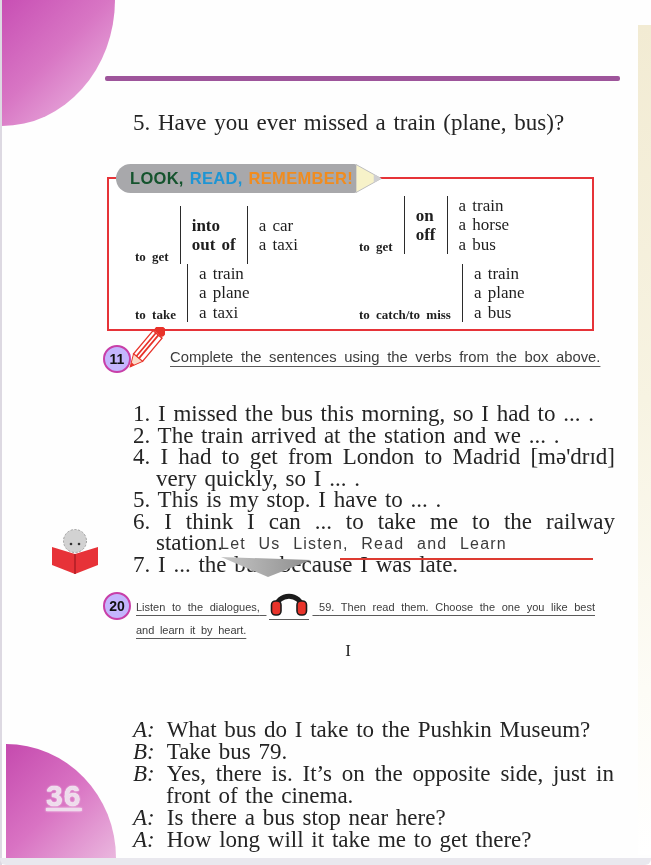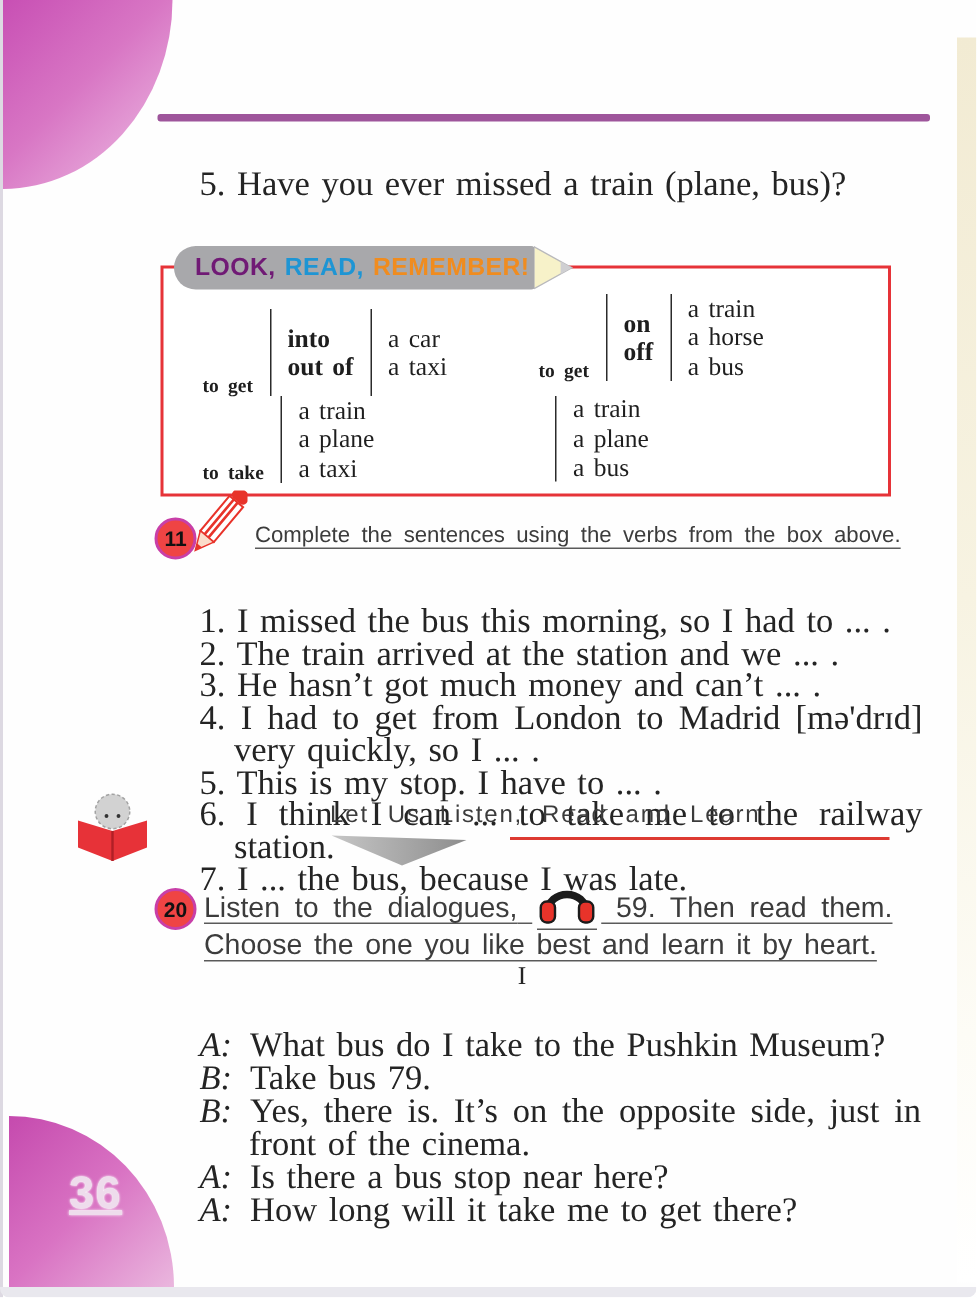--- a/index.html
+++ b/index.html
@@ -25,65 +25,65 @@
   .q-list{position:absolute;left:133px;top:88px;width:482px;}
   .q-item,.s-item{padding-left:23px;text-indent:-23px;}
   .s-num{display:inline;}
 
   
   .banner{position:absolute;left:116px;top:164px;display:flex;align-items:stretch;z-index:3;}
   .banner-body{background:#a8a8ab;border-radius:15px 3px 3px 15px;padding:3px 4px 4px 14px;
                font-family:"Liberation Sans",sans-serif;font-weight:bold;font-size:16.5px;
                letter-spacing:.3px;display:flex;align-items:center;}
   .banner-body span{margin-right:6px;}
-  .b-look{color:#701a75;} .b-read{color:#1e95d4;} .b-rem{color:#f08c1f;margin-right:0 !important;}
+  .b-look{color:#14532d;} .b-read{color:#1e95d4;} .b-rem{color:#f08c1f;margin-right:0 !important;}
   .banner-tip{width:28px;height:29px;margin-left:-1px;}
 
   
   .verb-box{position:absolute;left:107px;top:177px;width:487px;height:154px;
             border:2px solid #e63338;background:#fff;z-index:1;box-sizing:border-box;}
   .vgroup{position:absolute;display:flex;align-items:center;}
   .vrb{font-weight:bold;font-size:13px;word-spacing:3px;white-space:nowrap;color:#1e1e1e;margin-top:44px;}
   .vdiv{width:1px;align-self:stretch;background:#2b2b2b;margin:1px 11px;}
   .vcol{font-size:17px;line-height:19.5px;color:#1e1e1e;white-space:nowrap;}
   .vcol.boldcol{font-weight:bold;}
   .vcol div{word-spacing:2px;}
 
   
   .ex-circle{position:absolute;width:24px;height:24px;border:2px solid #c83fa8;border-radius:50%;
              display:flex;align-items:center;justify-content:center;
              font-family:"Liberation Sans",sans-serif;font-weight:bold;font-size:14px;color:#111;
-             background:#ef4444;z-index:2;}
+             background:#c4b5fd;z-index:2;}
   .sans-instr{font-family:"Liberation Sans",sans-serif;color:#3c3c3c;
               text-decoration:underline;text-decoration-color:#5a5a5a;text-decoration-thickness:1px;
               text-underline-offset:3.5px;}
   .ex11-instr{position:absolute;left:170px;top:349px;font-size:14.8px;word-spacing:3.5px;white-space:nowrap;}
   .pencil-svg{position:absolute;left:123px;top:327px;width:42px;height:47px;z-index:2;}
 
   .sent-list{position:absolute;left:133px;top:379px;width:482px;}
 
   
   .section-title{position:absolute;left:133px;top:535px;width:461px;text-align:center;
                  font-family:"Liberation Sans",sans-serif;font-size:16px;color:#3b3b3b;
                  letter-spacing:1.2px;word-spacing:7px;}
   .red-underline{position:absolute;left:340px;top:558px;width:253px;height:2px;background:#dd3a31;}
   .chevron-svg{position:absolute;left:221px;top:556px;width:92px;height:22px;}
   .reading-svg{position:absolute;left:48px;top:527px;width:54px;height:52px;}
 
   
-  .ex12-instr{position:absolute;left:136px;top:589px;width:459px;font-size:19px;
+  .ex12-instr{position:absolute;left:136px;top:589px;width:459px;font-size:11px;
               line-height:21px;word-spacing:2.5px;text-align:justify;}
   .hp-wrap{display:inline-block;width:40px;height:30px;vertical-align:-9px;margin:0 3px;
            border-bottom:1px solid #5a5a5a;}
   .hp-svg{width:40px;height:34px;margin-top:-6px;display:block;}
 
   
   .dlg-head{position:absolute;left:133px;top:641px;width:430px;text-align:center;
             font-size:17px;color:#242424;}
-  .dlg-list{position:absolute;left:133px;top:662px;width:481px;}
+  .dlg-list{position:absolute;left:133px;top:695px;width:481px;}
   .dlg-item{padding-left:33px;text-indent:-33px;margin-bottom:0.5px;}
   .spk{font-style:italic;margin-right:12px;}
 </style>
 </head>
 <body>
 
 <div class="page">
 
   <div class="quarter-tl"></div>
   <div class="quarter-bl"></div>
@@ -135,20 +135,21 @@
       <div class="vrb">to take</div>
       <div class="vdiv"></div>
       <div class="vcol">
 
       <div>a train</div>
           <div>a plane</div>
           <div>a taxi</div>
         </div>
     </div>
     <div class="vgroup" style="left:250px;top:84px;">
+      <div class="vrb">to catch/to miss</div>
       <div class="vdiv"></div>
       <div class="vcol">
 
       <div>a train</div>
           <div>a plane</div>
           <div>a bus</div>
         </div>
     </div>
   </div>
 
@@ -175,21 +176,20 @@
     </g>
   </svg>
   <div class="ex11-instr sans-instr">Complete the sentences using the verbs from the box above.</div>
 
   <div class="sent-list serif">
 
       <div class="s-item"><span class="s-num">1.</span> <span>I missed the bus this morning, so I had to ... .</span></div>
 
       <div class="s-item"><span class="s-num">2.</span> <span>The train arrived at the station and we ... .</span></div>
 
-      <div class="s-item"><span class="s-num">3.</span> <span>He hasn’t got much money and can’t ... .</span></div>
 
       <div class="s-item"><span class="s-num">4.</span> <span>I had to get from London to Madrid [mə'drɪd] very quickly, so I ... .</span></div>
 
       <div class="s-item"><span class="s-num">5.</span> <span>This is my stop. I have to ... .</span></div>
 
       <div class="s-item"><span class="s-num">6.</span> <span>I think I can ... to take me to the railway station.</span></div>
 
       <div class="s-item"><span class="s-num">7.</span> <span>I ... the bus, because I was late.</span></div>
     </div>
 

